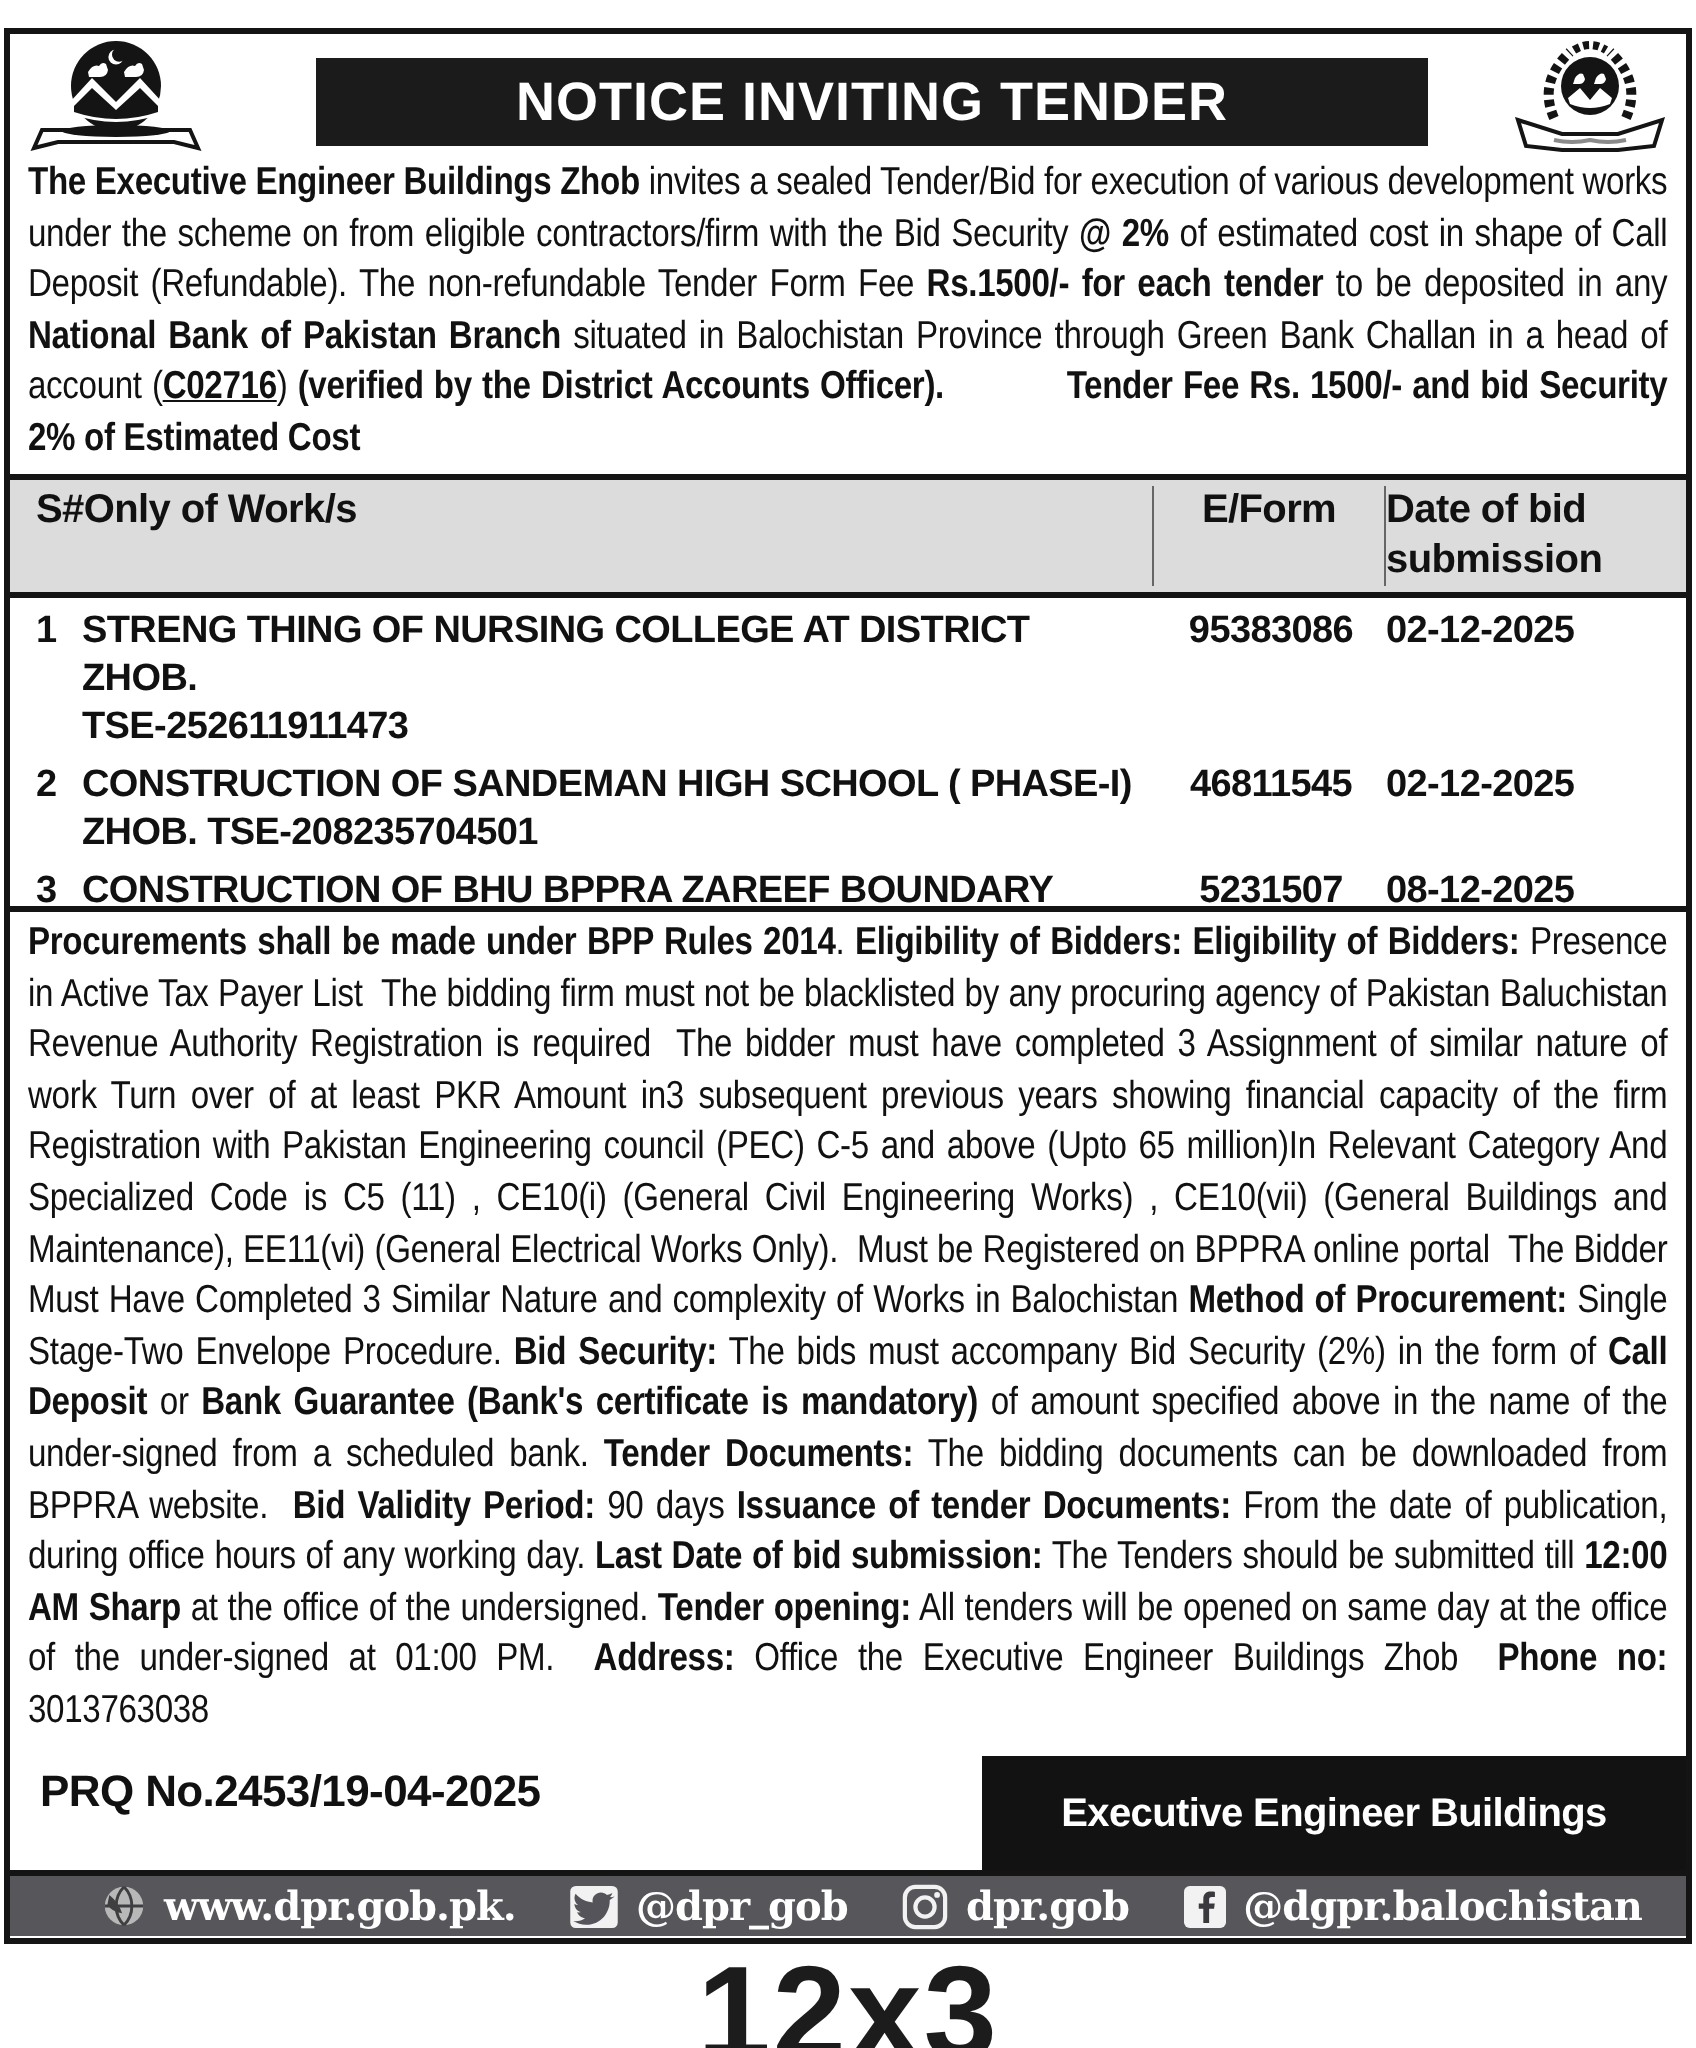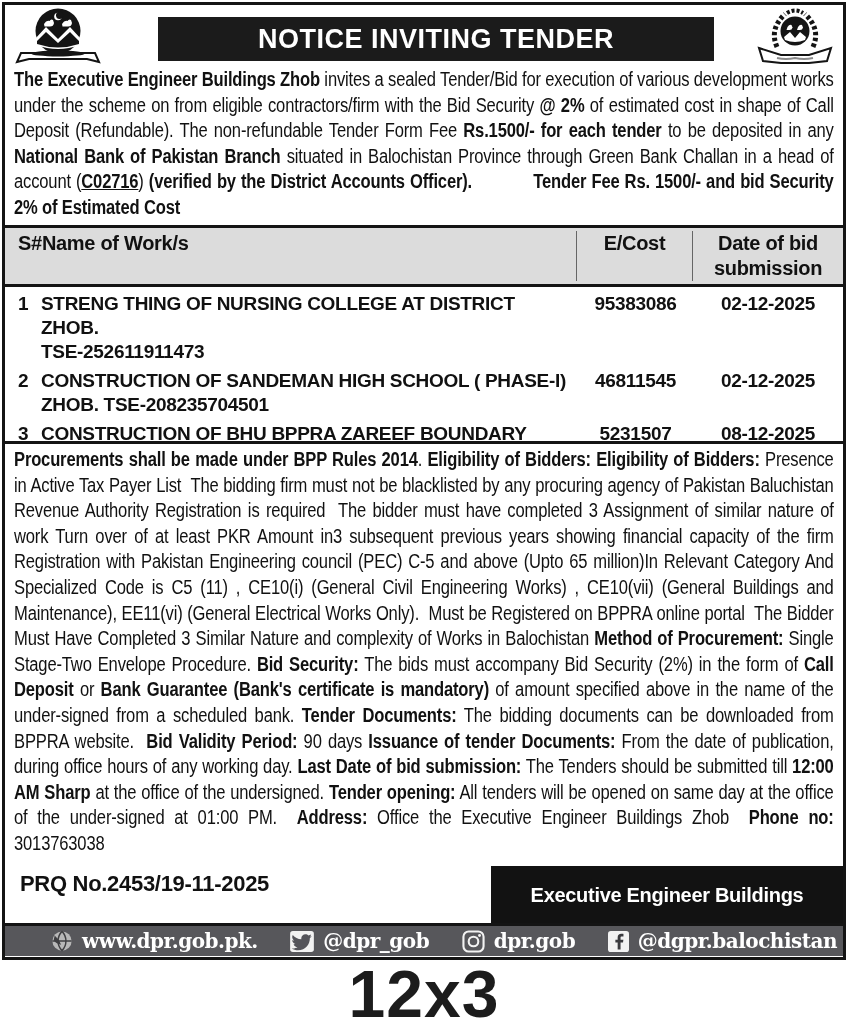--- a/index.html
+++ b/index.html
@@ -1,47 +1,47 @@
 <!DOCTYPE html>
 <html><head>
 <meta charset="utf-8">
 <style>
   html,body{margin:0;padding:0;background:#fff;}
   body{width:848px;height:1024px;font-family:"Liberation Sans",sans-serif;color:#111;-webkit-font-smoothing:antialiased;}
-  .ad{box-sizing:border-box;width:844px;height:958px;margin:2px auto 0;border:3px solid #141414;background:#fff;position:relative;overflow:hidden;}
+  .ad{box-sizing:border-box;width:844px;height:958px;margin:14px auto 0;border:3px solid #141414;background:#fff;position:relative;overflow:hidden;}
   
   .hdr{position:relative;height:60px;}
   .emblem{position:absolute;top:2px;}
   .emblem.left{left:8px;}
   .emblem.right{right:4px;}
   .titlebar{position:absolute;left:153px;top:12px;width:556px;height:44px;background:#1b1b1b;display:flex;align-items:center;justify-content:center;}
   .titlebar span{color:#fff;font-weight:bold;font-size:27px;letter-spacing:.5px;}
   
   .squeeze{transform:scaleX(.85);transform-origin:0 0;width:117.6%;}
   .para{margin:0;text-align:justify;white-space:pre-wrap;font-size:19.5px;line-height:25.6px;letter-spacing:-.2px;}
   .b{font-weight:bold;}
   .u{text-decoration:underline;}
   .intro-sec{padding:2px 9px 0;height:158px;border-bottom:3px solid #141414;overflow:hidden;}
   
   .thead{display:flex;background:#dcdcdc;border-bottom:3px solid #141414;font-weight:bold;font-size:20px;line-height:25px;padding:3px 0;min-height:50px;letter-spacing:-.3px;}
   .trows{border-bottom:3px solid #141414;padding:5px 0 2px;height:147px;overflow:hidden;font-weight:bold;font-size:19px;line-height:24px;letter-spacing:-.3px;}
   .tr{display:flex;margin-bottom:5px;}
   .c-sno{flex:0 0 36px;padding-left:13px;box-sizing:border-box;}
   .c-name{flex:1 1 auto;padding-right:4px;}
   .c-cost{flex:0 0 115px;text-align:center;}
-  .c-date{flex:0 0 150px;text-align:center;}
+  .c-date{flex:0 0 150px;text-align:left;}
   .thead .c-cost{border-left:1.5px solid #666;}
   .thead .c-date{border-left:1.5px solid #666;white-space:pre-line;}
   
   .main{position:relative;height:479px;padding:3px 9px 0;box-sizing:border-box;}
   .prq{position:absolute;left:15px;bottom:26px;font-weight:bold;font-size:22px;letter-spacing:-.3px;}
   .sigbox{position:absolute;right:0;bottom:0;width:352px;height:57px;background:#121212;color:#fff;display:flex;flex-direction:row;align-items:center;justify-content:center;text-align:center;}
   .sigbox div{font-weight:bold;font-size:20px;line-height:26px;letter-spacing:-.3px;white-space:nowrap;}
   
-  .social{height:30px;border-top:3px solid #141414;background:#57575b;display:flex;align-items:center;justify-content:space-between;padding:0 6px 0 46px;font-family:"DejaVu Serif",serif;}
+  .social{height:30px;border-top:3px solid #141414;background:#57575b;display:flex;align-items:center;justify-content:space-between;padding:0 22px 0 46px;font-family:"DejaVu Serif",serif;}
   .soc{display:flex;align-items:center;gap:9px;}
   .stx{color:#fff;font-weight:bold;font-size:20px;letter-spacing:-.5px;}
   .sic{display:inline-flex;align-items:center;}
   
   .sizetag{text-align:center;font-weight:bold;font-size:66px;letter-spacing:1px;color:#1c1c1c;line-height:64px;margin-top:2px;}
 </style>
 </head>
 <body>
 
 <div class="ad">
@@ -79,22 +79,22 @@
   </div>
 
   <div class="intro-sec">
     <div class="squeeze">
       <p class="para"><span class="b">The Executive Engineer Buildings Zhob</span><span> invites a sealed Tender/Bid for execution of various development works under the scheme on from eligible contractors/firm with the Bid Security </span><span class="b">@ 2%</span><span> of estimated cost in shape of Call Deposit (Refundable). The non-refundable Tender Form Fee </span><span class="b">Rs.1500/- for each tender</span><span> to be deposited in any </span><span class="b">National Bank of Pakistan Branch</span><span> situated in Balochistan Province through Green Bank Challan in a head of account (</span><span class="b u">C02716</span><span>) </span><span class="b">(verified by the District Accounts Officer).</span><span class="b">            Tender Fee Rs. 1500/- and bid Security 2% of Estimated Cost</span></p>
     </div>
   </div>
 
   <div class="thead">
     <div class="c-sno">S#</div>
-    <div class="c-name">Name of Work/s</div>
-    <div class="c-cost">E/Cost</div>
+    <div class="c-name">Only of Work/s</div>
+    <div class="c-cost">E/Form</div>
     <div class="c-date">Date of bid
 submission</div>
   </div>
   <div class="trows">
 
     <div class="tr">
       <div class="c-sno">1</div>
       <div class="c-name">
         <div><span class="b">STRENG THING OF NURSING COLLEGE AT DISTRICT ZHOB.</span></div>
         <div><span class="b">TSE-252611911473</span></div>
@@ -122,21 +122,21 @@
       <div class="c-cost">5231507</div>
       <div class="c-date">08-12-2025</div>
     </div>
 
   </div>
 
   <div class="main">
     <div class="squeeze">
       <p class="para"><span class="b">Procurements shall be made under BPP Rules 2014</span><span>. </span><span class="b">Eligibility of Bidders: Eligibility of Bidders:</span><span> Presence in Active Tax Payer List  The bidding firm must not be blacklisted by any procuring agency of Pakistan Baluchistan Revenue Authority Registration is required  The bidder must have completed 3 Assignment of similar nature of work Turn over of at least PKR Amount in3 subsequent previous years showing financial capacity of the firm  Registration with Pakistan Engineering council (PEC) C-5 and above (Upto 65 million)In Relevant Category And Specialized Code is C5 (11) , CE10(i) (General Civil Engineering Works) , CE10(vii) (General Buildings and Maintenance), EE11(vi) (General Electrical Works Only).  Must be Registered on BPPRA online portal  The Bidder Must Have Completed 3 Similar Nature and complexity of Works in Balochistan </span><span class="b">Method of Procurement:</span><span> Single Stage-Two Envelope Procedure. </span><span class="b">Bid Security:</span><span> The bids must accompany Bid Security (2%) in the form of </span><span class="b">Call Deposit</span><span> or </span><span class="b">Bank Guarantee (Bank's certificate is mandatory)</span><span> of amount specified above in the name of the under-signed from a scheduled bank. </span><span class="b">Tender Documents:</span><span> The bidding documents can be downloaded from BPPRA website.  </span><span class="b">Bid Validity Period:</span><span> 90 days </span><span class="b">Issuance of tender Documents:</span><span> From the date of publication, during office hours of any working day. </span><span class="b">Last Date of bid submission:</span><span> The Tenders should be submitted till </span><span class="b">12:00 AM Sharp</span><span> at the office of the undersigned. </span><span class="b">Tender opening:</span><span> All tenders will be opened on same day at the office of the under-signed at 01:00 PM.  </span><span class="b">Address:</span><span> Office the Executive Engineer Buildings Zhob  </span><span class="b">Phone no:</span><span> 3013763038</span></p>
     </div>
-    <div class="prq">PRQ No.2453/19-11-2025</div>
+    <div class="prq">PRQ No.2453/19-04-2025</div>
     <div class="sigbox">
       <div>Executive Engineer Buildings</div>
     </div>
   </div>
 
   <div class="social">
     <div class="soc">
       <span class="sic">
         <svg width="22" height="22" viewBox="0 0 24 24">
           <circle cx="12" cy="12" r="10.5" fill="#b8b8b8"></circle>

